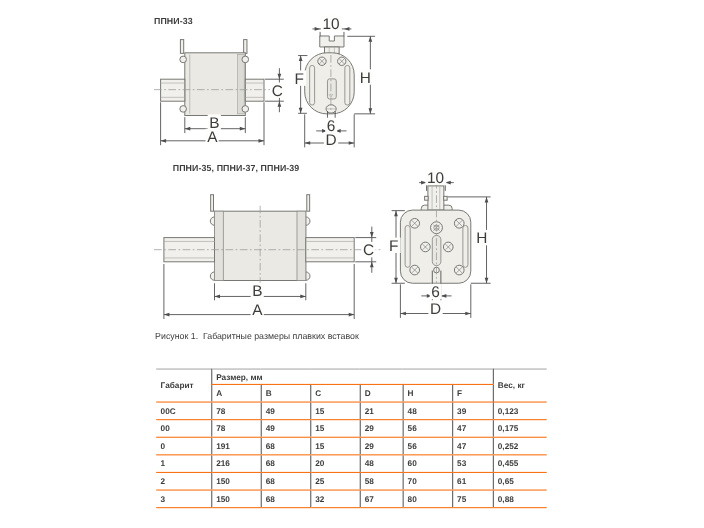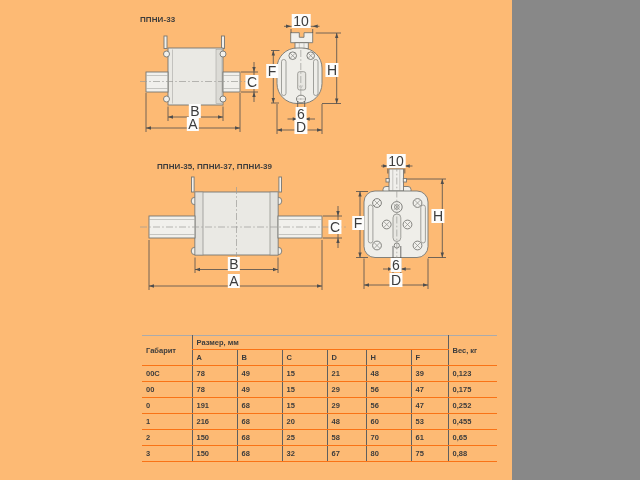--- a/index.html
+++ b/index.html
@@ -1,17 +1,17 @@
 <!DOCTYPE html>
 <html><head>
 <meta charset="utf-8">
 <style>
   html,body{margin:0;padding:0;}
   body{font-family:"Liberation Sans","DejaVu Sans",sans-serif;background:#888;}
-  .page{position:relative;width:512px;height:480px;background:#fdba74;overflow:hidden;
+  .page{position:relative;width:640px;height:480px;background:#ffffff;overflow:hidden;
         font-family:"Liberation Sans","DejaVu Sans",sans-serif;color:#3a3a3a;}
   .fig-title{position:absolute;font-size:8px;font-weight:bold;color:#3c3c3c;letter-spacing:.1px;white-space:nowrap;}
   .caption{position:absolute;left:141px;top:301px;font-size:8px;color:#3c3c3c;white-space:pre;}
   .dim-label{position:absolute;transform:translate(-50%,-50%);font-size:14px;color:#3c3c3c;
              background:#fdfdfc;padding:0 1.5px;line-height:1;white-space:nowrap;}
   svg{position:absolute;}
   .part{fill:#f1f0ec;stroke:#767672;stroke-width:.9;}
   .body1{fill:#eae9e4;}
   .body2{fill:#efeee9;}
   .cap{fill:#e2e1dc;stroke:#8a8a86;stroke-width:.7;}
@@ -98,21 +98,21 @@
 
   <span class="dim-label" style="left:195px;top:111px;">B</span>
   <span class="dim-label" style="left:193px;top:124px;">A</span>
   <span class="dim-label" style="left:252px;top:82px;">C</span>
   <span class="dim-label" style="left:301px;top:21px;">10</span>
   <span class="dim-label" style="left:272px;top:71px;">F</span>
   <span class="dim-label" style="left:332px;top:70px;">H</span>
   <span class="dim-label" style="left:301px;top:114px;">6</span>
   <span class="dim-label" style="left:301px;top:127px;">D</span>
 
-  <span class="fig-title" style="left:141px;top:162px;padding-left:16px;">ППНИ-35, ППНИ-37, ППНИ-39</span>
+  <span class="fig-title" style="left:141px;top:148px;padding-left:16px;">ППНИ-35, ППНИ-37, ППНИ-39</span>
 
   <svg style="left:138px;top:148px;" width="322" height="148" viewBox="138 148 322 148">
 
     <g>
       <rect x="191.5" y="177" width="2.6" height="15" class="part"></rect>
       <rect x="278.9" y="177" width="2.6" height="15" class="part"></rect>
       <circle cx="195" cy="201" r="3.8" class="part"></circle>
       <circle cx="195" cy="227" r="3.8" class="part"></circle>
       <circle cx="195" cy="251" r="3.8" class="part"></circle>
       <circle cx="278" cy="201" r="3.8" class="part"></circle>
@@ -179,20 +179,21 @@
 
   <span class="dim-label" style="left:234px;top:264px;">B</span>
   <span class="dim-label" style="left:234px;top:281px;">A</span>
   <span class="dim-label" style="left:335px;top:227px;">C</span>
   <span class="dim-label" style="left:396px;top:161px;">10</span>
   <span class="dim-label" style="left:358px;top:223px;">F</span>
   <span class="dim-label" style="left:438px;top:216px;">H</span>
   <span class="dim-label" style="left:396px;top:265px;">6</span>
   <span class="dim-label" style="left:396px;top:280px;">D</span>
 
+  <span class="caption">Рисунок 1.  Габаритные размеры плавких вставок</span>
 
   <table class="dim-table">
     <colgroup>
       <col style="width:50px">
         <col style="width:45px">
         <col style="width:45px">
         <col style="width:45px">
       <col style="width:39px">
         <col style="width:45px">
         <col style="width:37px">

